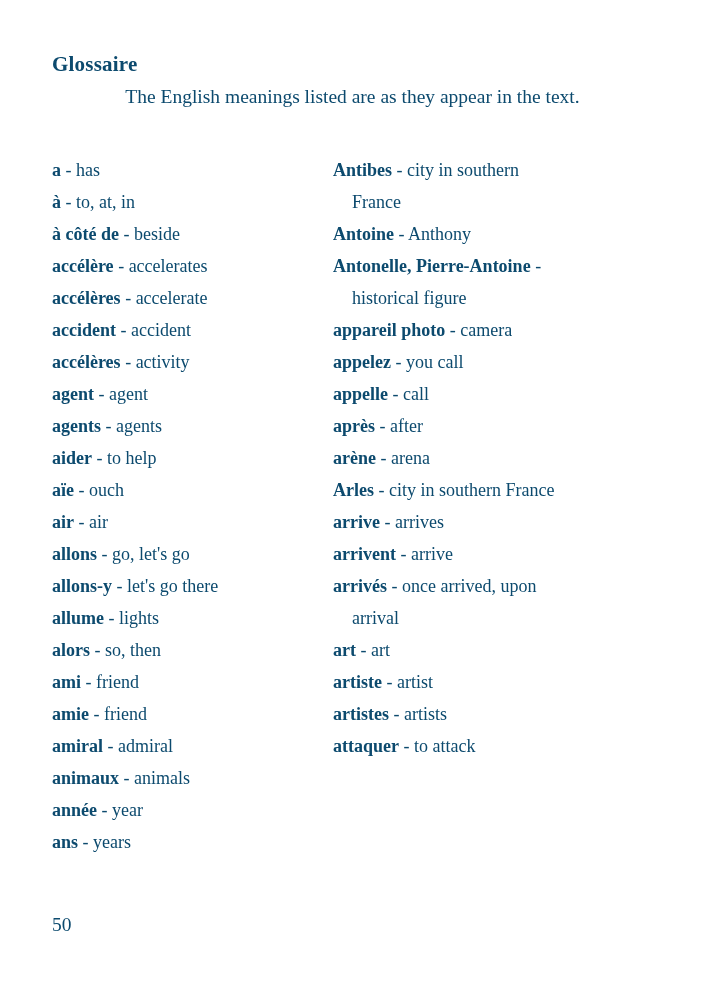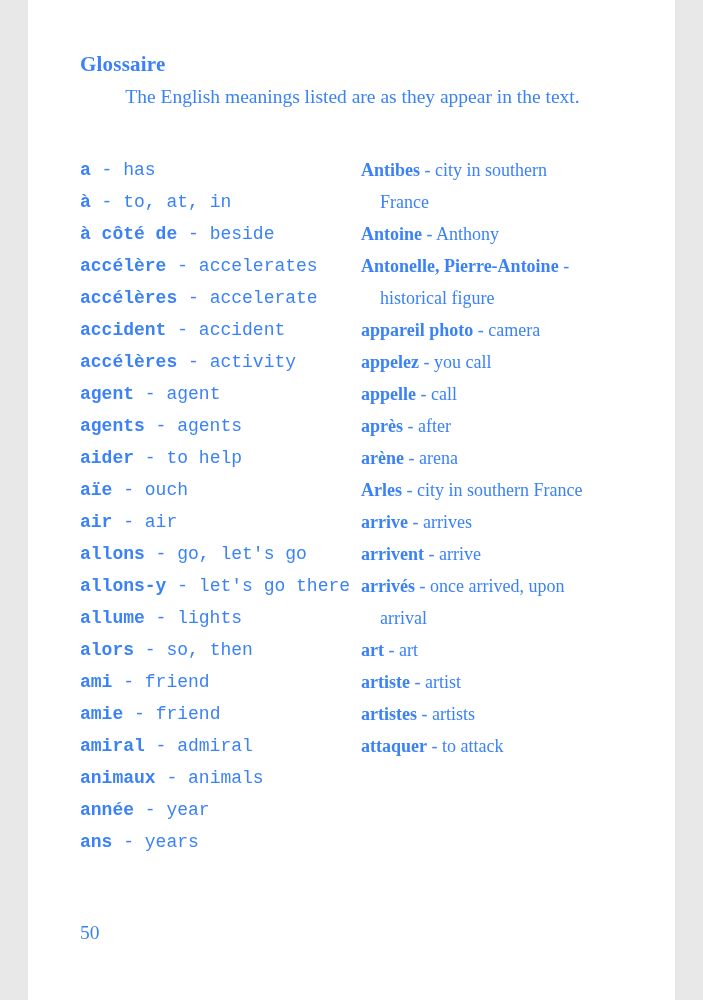--- a/index.html
+++ b/index.html
@@ -2,28 +2,28 @@
 <html><head>
   <meta charset="utf-8">
   <style>
     html, body {
       margin: 0;
       padding: 0;
       background: #e8e8e8;
     }
     .page {
       position: relative;
-      width: 647px;
+      width: 703px;
       height: 1000px;
       margin: 0 auto;
       background: #ffffff;
       box-sizing: border-box;
       padding: 40px 50px 0 52px;
       font-family: "Liberation Serif", "DejaVu Serif", serif;
-      color: #3b82f6;
+      color: #0c4a6e;
       overflow: hidden;
     }
     .title {
       font-size: 21px;
       font-weight: bold;
       margin: 12px 0 0 0;
       letter-spacing: 0.2px;
     }
     .subtitle {
       font-size: 19.5px;
@@ -32,41 +32,40 @@
     }
     .columns {
       display: flex;
       margin-top: 46px;
     }
     .col {
       flex: none;
     }
     .col-left {
       width: 281px;
-      font-family: Liberation Mono, monospace;
     }
     .col-right {
       width: 310px;
     }
     .entry {
       font-size: 18px;
       line-height: 32px;
       padding-left: 19px;
       text-indent: -19px;
     }
     .term {
       font-weight: bold;
     }
     .def {
       white-space: pre-line;
     }
     .page-number {
       position: absolute;
       left: 52px;
-      bottom: 56px;
+      bottom: 64px;
       font-size: 19.5px;
       text-align: center;
     }
   </style>
 </head>
 <body>
 
 <div class="page">
   <h1 class="title">Glossaire</h1>
   <p class="subtitle">The English meanings listed are as they appear in the text.</p>

